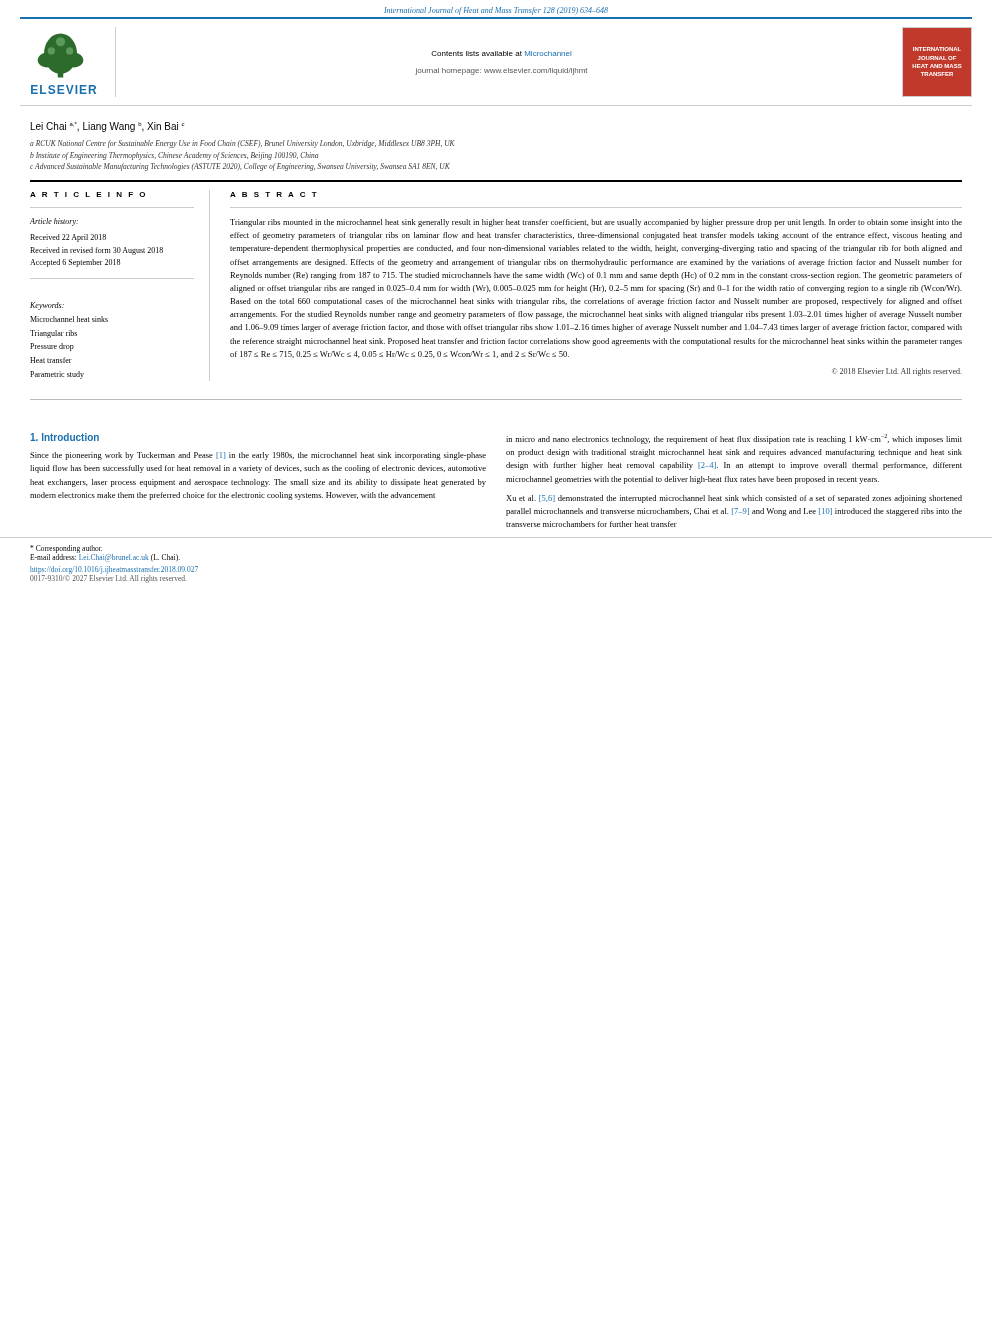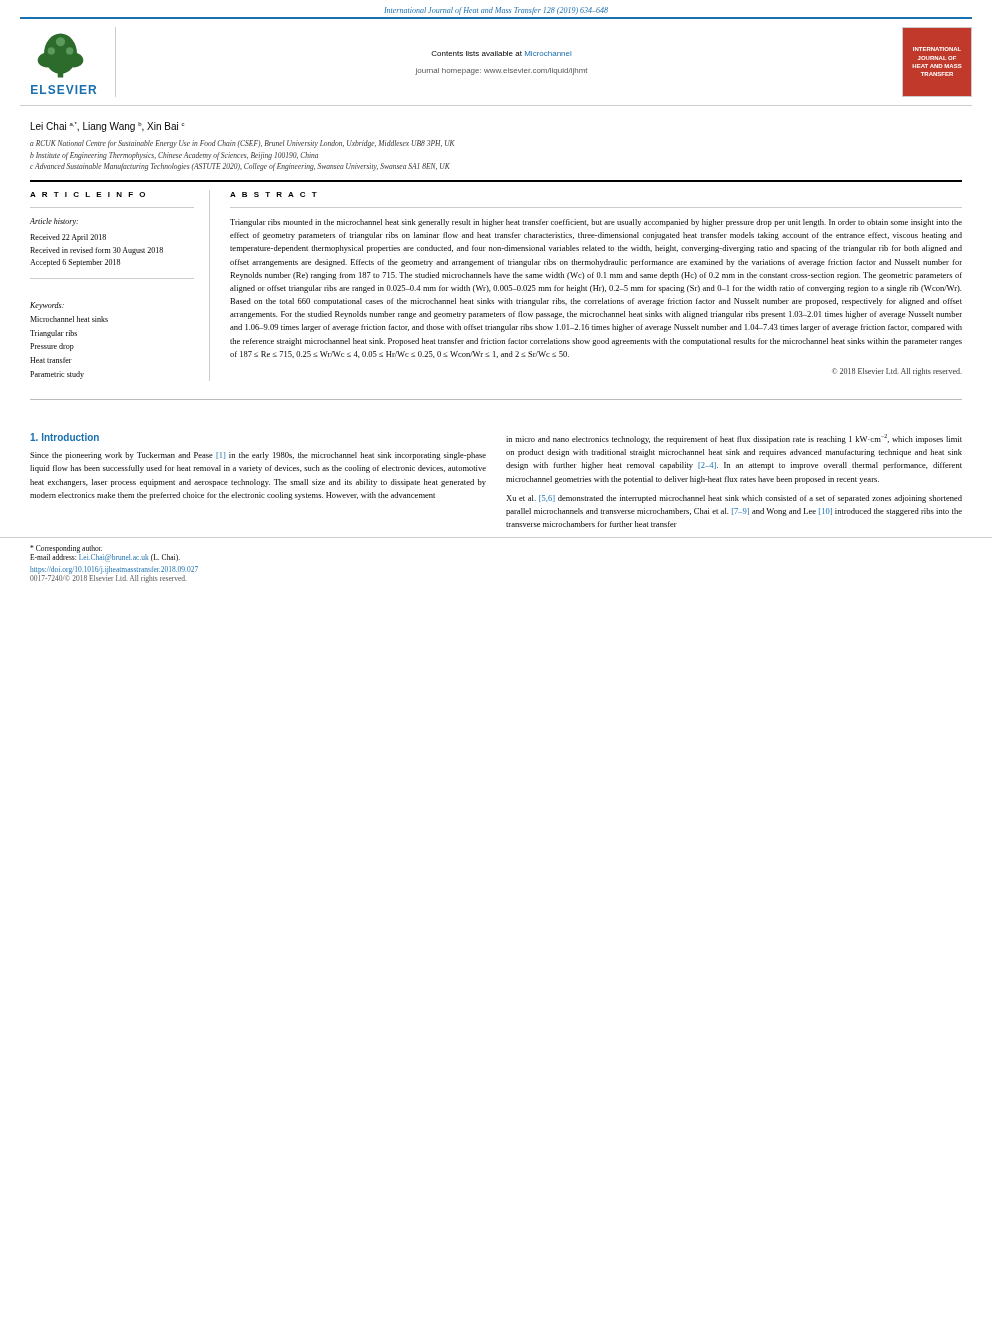--- a/index.html
+++ b/index.html
@@ -422,16 +422,16 @@
   <div class="footnote-area">
     <div>* Corresponding author.</div>
     <div>
       <span>E-mail address: </span>
       <span class="inline-ref">Lei.Chai@brunel.ac.uk</span>
       <span> (L. Chai).</span>
     </div>
     <div class="doi-line">
       <span>https://doi.org/10.1016/j.ijheatmasstransfer.2018.09.027</span>
     </div>
-    <div class="rights-line">0017-7240/© 2018 Elsevier Ltd. All rights reserved.</div>
+    <div class="rights-line">0017-9310/© 2027 Elsevier Ltd. All rights reserved.</div>
   </div>
 
 </div>
 
 </body></html>

